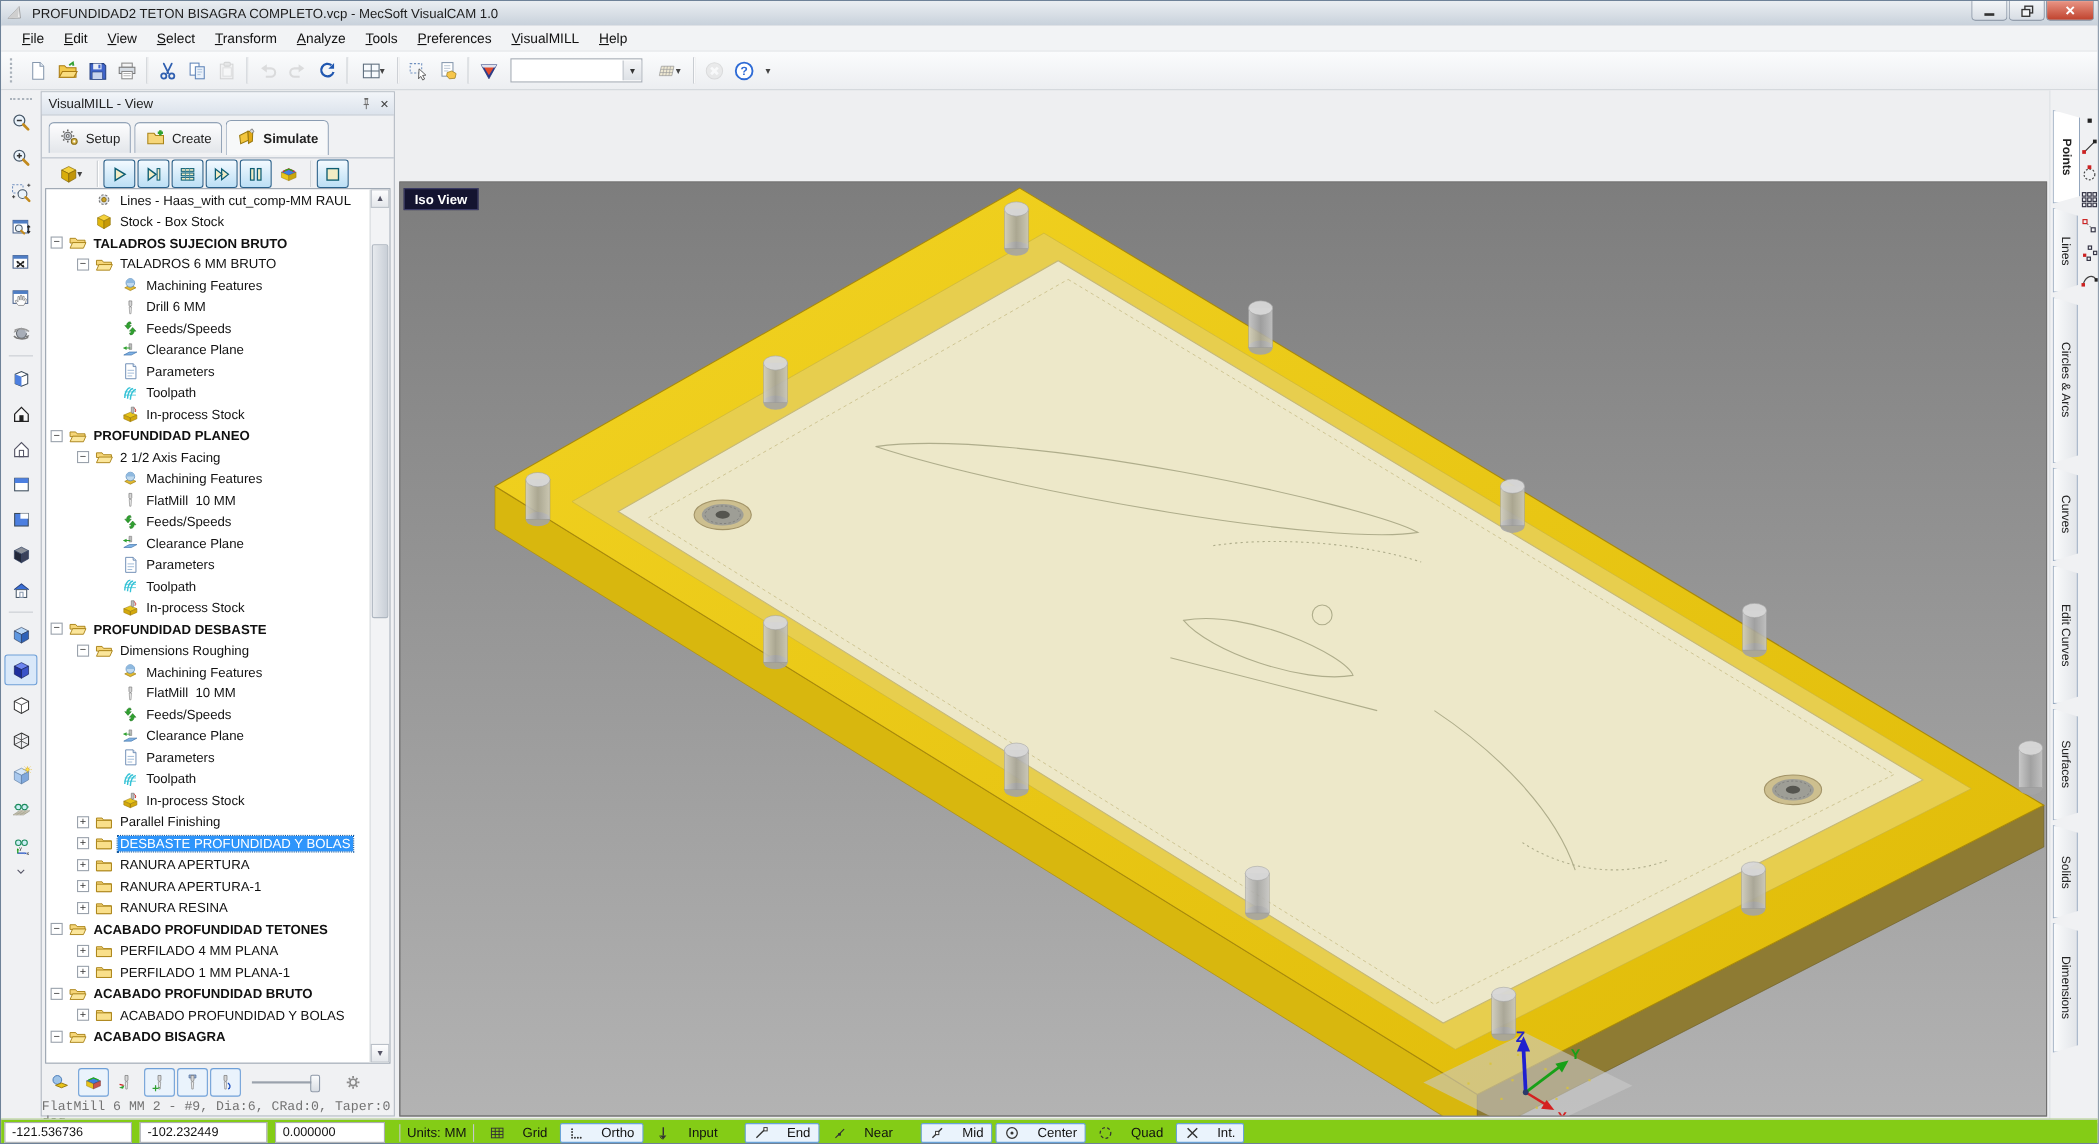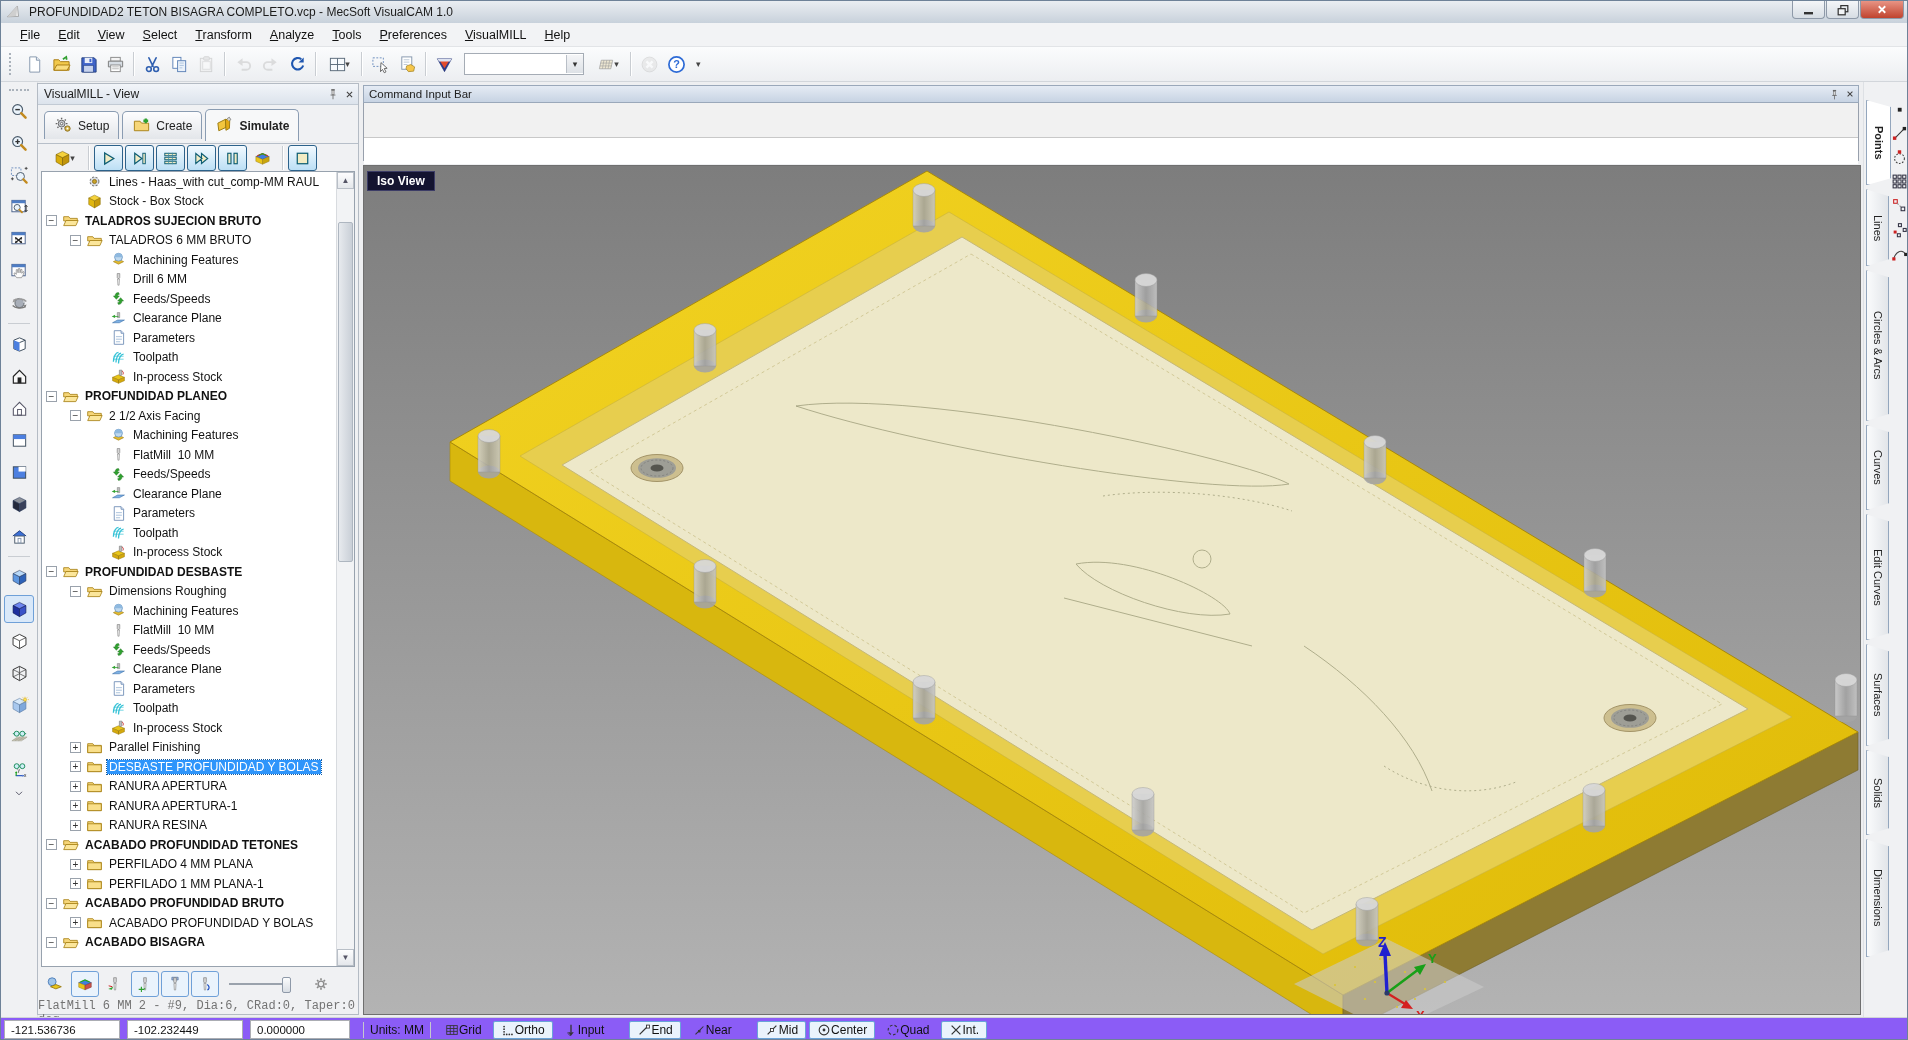--- a/index.html
+++ b/index.html
@@ -96,26 +96,26 @@
   #rightstrip{position:absolute;left:1862px;top:81px;width:46px;height:939px;background:#F0F1F3;border-left:1px solid #DDE0E4;}
   #rightstrip .hgrip{width:20px;border-top:2px dotted #AAB2BB;margin:6px auto 6px 4px;}
   .vtab{width:21px;margin-left:2px;margin-bottom:4px;display:flex;align-items:center;justify-content:center;
     background:linear-gradient(90deg,#FAFBFC,#E2E5E9);border:1px solid #93A6BD;font-size:11px;color:#222;
     clip-path:polygon(0 0,100% 7px,100% calc(100% - 7px),0 100%);}
   .vtab span{writing-mode:vertical-rl;padding:8px 0;}
   .vtab.active{background:#FFFFFF;font-weight:bold;width:23px;}
   #rtools{position:absolute;left:26px;top:18px;display:flex;flex-direction:column;}
   .mini{width:18px;height:18px;margin-bottom:6px;display:flex;align-items:center;justify-content:center;}
   
-  #statusbar{position:absolute;left:0;top:1016px;width:100%;height:24px;background:#8b5cf6;
+  #statusbar{position:absolute;left:0;top:1016px;width:100%;height:24px;background:#84cc16;
     border-top:1px solid #D0D3D8;display:flex;align-items:center;font-size:12px;color:#111;padding-left:3px;box-sizing:border-box;}
   .coordbox{width:108px;height:17px;background:#fff;border:1px solid #ABADB3;margin-right:7px;
     font-size:11.5px;display:flex;align-items:center;padding-left:6px;}
   .sdiv{width:1px;height:16px;background:#C4C8CD;margin:0 6px;}
-  .snap{display:flex;align-items:center;gap:0;padding:1px 7px;margin-right:3px;border:1px solid transparent;border-radius:2px;}
+  .snap{display:flex;align-items:center;gap:16px;padding:1px 7px;margin-right:3px;border:1px solid transparent;border-radius:2px;}
   .snap.on{border:1px solid #6AA3D8;background:#EAF3FC;}
   .gapw{width:14px;}
 </style>
 </head>
 <body>
 
 <div id="app">
 
   <div id="titlebar">
     <span class="appico">
@@ -909,43 +909,20 @@
               <g stroke="#8a8a8a" stroke-width="1.8">
                 <path d="M10 3.6v2.2M10 14.2v2.2M3.6 10h2.2M14.2 10h2.2M5.6 5.6l1.5 1.5M12.9 12.9l1.5 1.5M12.9 7.1l1.5-1.5M5.6 14.4l1.5-1.5"></path>
               </g>
             </svg>
           </span>
         </span>
       </div>
     <div id="tool-status">FlatMill 6 MM 2 - #9, Dia:6, CRad:0, Taper:0 deg</div>
   </div>
 
-  <div id="cmdbar">
-    <div id="cmdbar-title">
-      <span>Command Input Bar</span>
-      <span class="hicons">
-        <span class="hico">
-            <svg viewBox="0 0 20 20" width="13" height="13">
-              <rect x="7.5" y="3" width="5" height="2" fill="#666"></rect>
-              <rect x="8.5" y="5" width="3" height="6" fill="#D8D8D8" stroke="#666" stroke-width=".8"></rect>
-              <path d="M6.5 11.5h7M10 11.5v6" stroke="#666" stroke-width="1.2" fill="none"></path>
-            </svg>
-          </span>
-        <span class="hico">
-            <svg viewBox="0 0 20 20" width="12" height="12">
-              <path d="M6 6l8 8M14 6l-8 8" stroke="#444" stroke-width="1.7"></path>
-            </svg>
-          </span>
-      </span>
-    </div>
-    <div id="cmdbar-body">
-      <div id="cmd-history"></div>
-      <div id="cmd-input"></div>
-    </div>
-  </div>
 
   <div id="viewport">
     <div id="isoview">Iso View</div>
     <svg id="vpsvg" width="1496" height="848">
       <defs>
         <linearGradient id="vpbg" x1="0" y1="0" x2="0" y2="1">
           <stop offset="0" stop-color="#7d7d7d"></stop>
             <stop offset="1" stop-color="#b3b3b3"></stop>
         </linearGradient>
         <linearGradient id="rimg" x1="0" y1="0" x2="1" y2="1">

